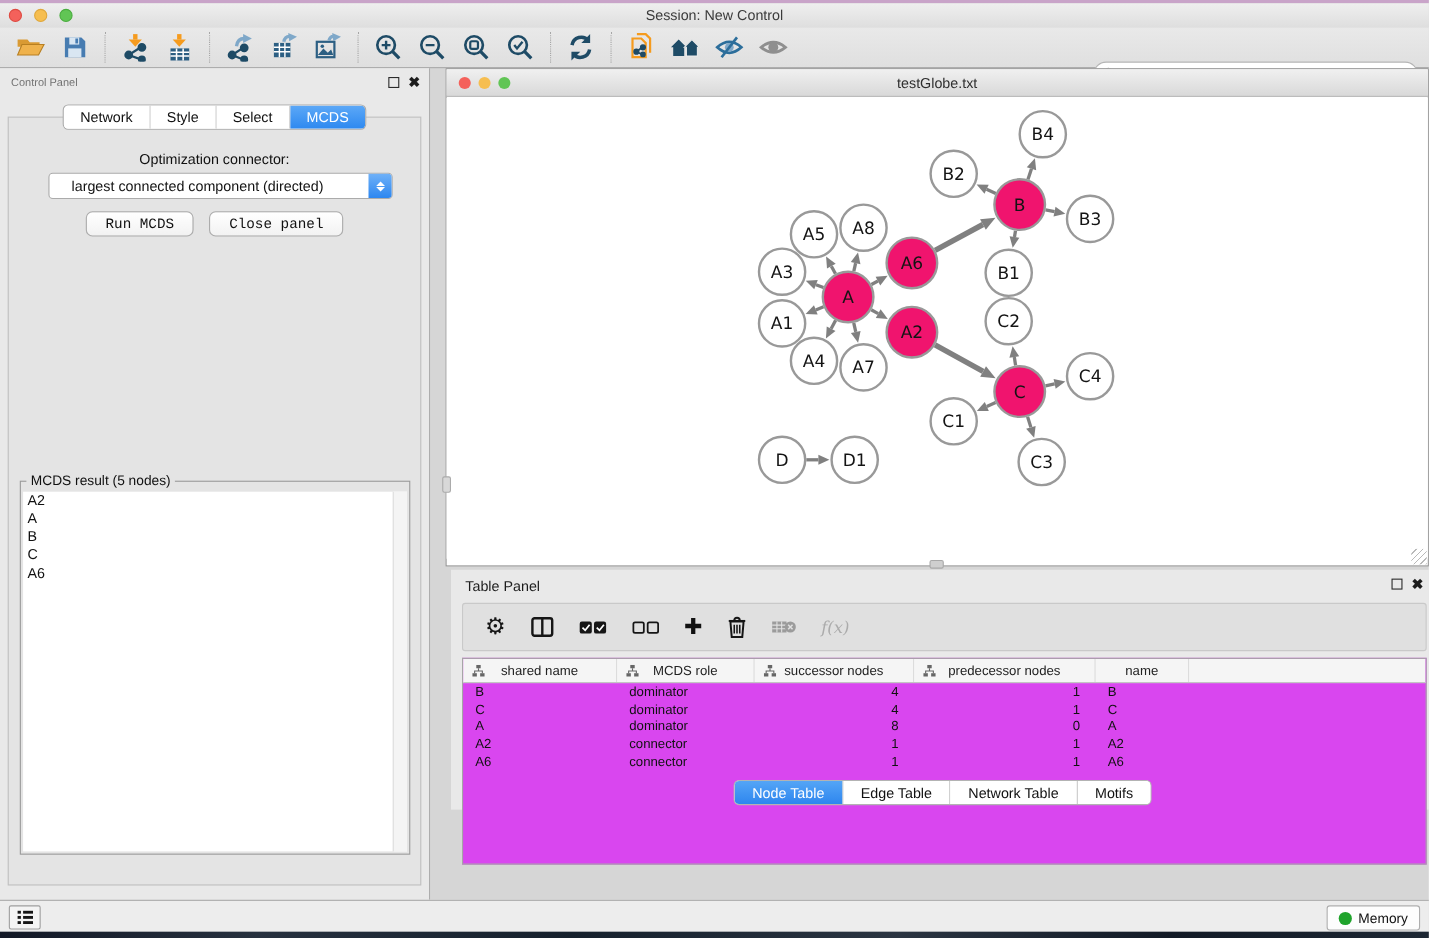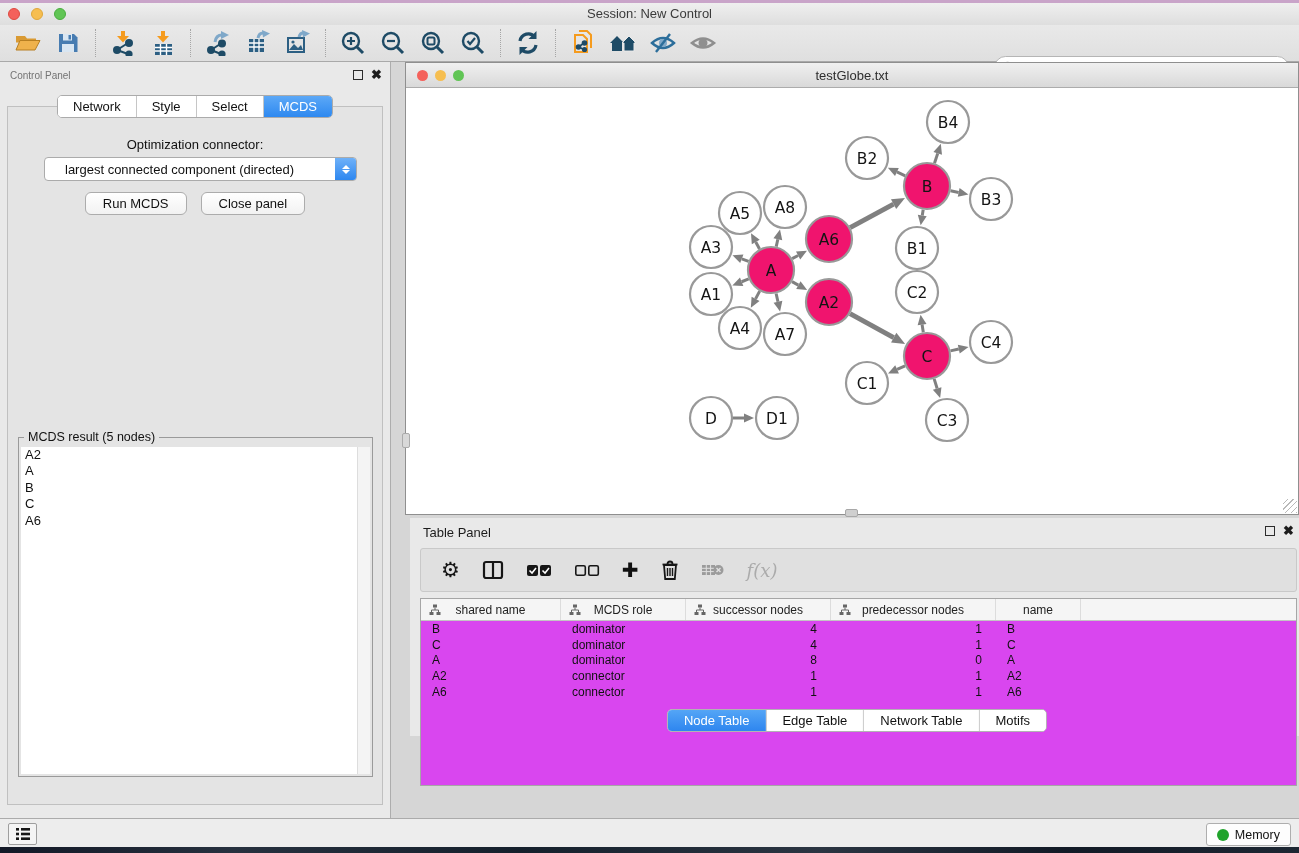--- a/index.html
+++ b/index.html
@@ -57,21 +57,21 @@
   .dropdown .dd-text { flex:1; font-size:13px; color:#111; padding-left:20px; white-space:nowrap; }
   .dd-stepper { width:21px; height:22px; border-radius:0 3px 3px 0;
                 background:linear-gradient(#6FB1F8,#2D87F0); display:flex; flex-direction:column;
                 align-items:center; justify-content:center; gap:1px; }
   .dd-stepper i { width:0; height:0; border-left:4px solid transparent; border-right:4px solid transparent; }
   .dd-up { border-bottom:4px solid #fff; }
   .dd-down { border-top:4px solid #fff; }
   .cp-buttons { position:absolute; left:0; right:0; top:85px; display:flex; justify-content:center; gap:14px; }
   .btn { height:23px; padding:0 17px; background:linear-gradient(#FFFFFF,#F2F2F2);
          border:1px solid #ACACAC; border-radius:6px; font-size:13px; color:#111;
-         font-family:Liberation Sans, sans-serif; }
+         font-family:Liberation Mono, monospace; }
 
   .groupbox { position:absolute; left:10px; right:9px; top:330px; height:340px;
               border:1px solid #9A9A9A; }
   .groupbox .legend { position:absolute; left:5px; top:-8px; background:#E4E4E4;
                       padding:0 4px; font-size:12.5px; color:#111; }
   .result-list { position:absolute; left:2px; right:2px; top:9px; bottom:2px; background:#fff; }
   .result-scroll { position:absolute; right:0; top:0; bottom:0; width:13px; background:#F4F4F4;
                    border-left:1px solid #DDD; }
   .result-item { font-size:13px; color:#111; line-height:16.4px; padding-left:4px; }
 
@@ -95,21 +95,21 @@
   
   .table-panel { position:absolute; left:410px; top:518px; width:894px; height:218px;
                  background:#E9E9E9; }
   .tp-title { position:absolute; left:13px; top:7px; font-size:13px; color:#1c1c1c; }
   .tp-toolbar { position:absolute; left:10px; right:7px; top:30px; height:44px;
                 background:#E0E0E0; border:1px solid #C9C9C9; border-radius:3px;
                 display:flex; align-items:center; gap:22px; padding-left:20px; }
   .tp-tool { display:flex; align-items:center; justify-content:center; border:none; background:none; }
   .gear-glyph { font-size:21px; color:#161616; line-height:20px; }
   .plus-glyph { font-size:20px; color:#111; line-height:20px; }
-  .fx-glyph { font-family:"DejaVu Serif",serif; font-style:italic; font-size:18px; color:#ABABAB;text-align:right; }
+  .fx-glyph { font-family:"DejaVu Serif",serif; font-style:italic; font-size:15px; color:#ABABAB;text-align:right; }
 
   .tp-table { position:absolute; left:10px; right:7px; top:80px; height:188px;
               background:#d946ef; border:1px solid #A6A6A6; overflow:hidden; }
   .tp-header { display:flex; height:22px; background:#F5F5F5; border-bottom:1px solid #C4C4C4; }
   .th-cell { position:relative; display:flex; align-items:center; justify-content:center;
              font-size:12px; color:#222; border-right:1px solid #DCDCDC; }
   .th-cell .th-icon { position:absolute; left:8px; top:5px; }
   .tr-row { display:flex; height:15.7px; align-items:center; }
   .td-cell { font-size:12px; color:#111; overflow:hidden; white-space:nowrap; }
 

